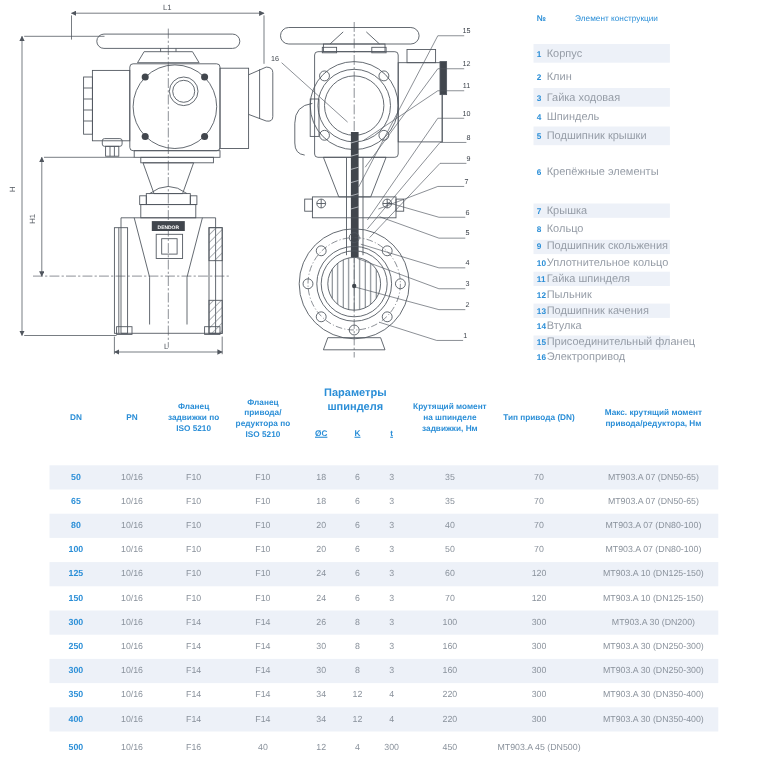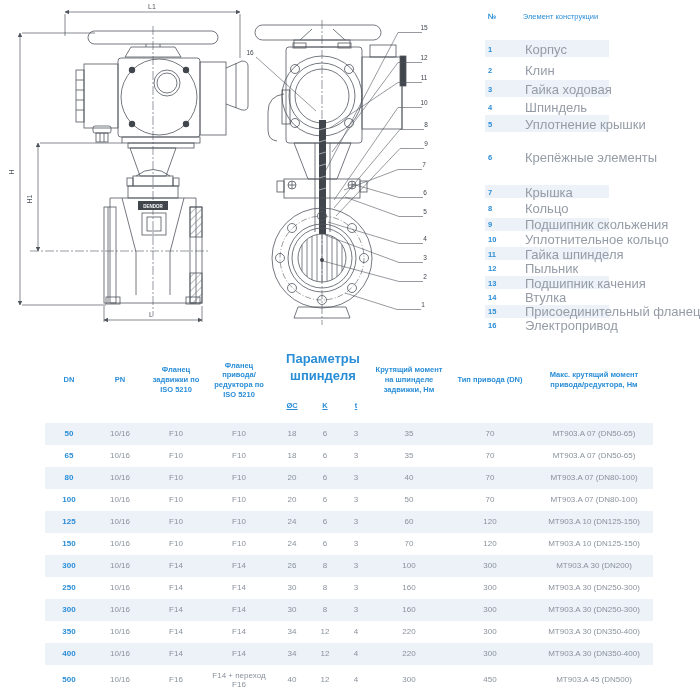--- a/index.html
+++ b/index.html
@@ -10,32 +10,32 @@
   
   .legend{position:absolute;left:480px;top:10px;width:220px;height:315px;}
   .legend-header{position:absolute;left:5px;top:2px;width:124px;height:14px;}
   .legend-header .lnum{position:absolute;left:3px;top:0;font-size:7.5px;font-weight:bold;color:#2a8ed7;}
   .legend-header .lhname{position:absolute;left:23px;top:0;width:105px;text-align:center;
         font-size:7.5px;font-weight:normal;color:#2a8ed7;}
   .legend-row{position:absolute;left:5px;width:124px;}
   .legend-row.alt{background:#edf1f8;}
   .legend-row .lnum{position:absolute;left:3px;top:50%;transform:translateY(-50%);
         font-size:7.5px;font-weight:bold;color:#2a8ed7;}
-  .legend-row .lname{position:absolute;left:40px;top:50%;transform:translateY(-50%);
-        font-size:13px;color:#959ca6;white-space:nowrap;}
+  .legend-row .lname{position:absolute;left:12px;top:50%;transform:translateY(-50%);
+        font-size:10px;color:#959ca6;white-space:nowrap;}
 
   
   .spec-table{position:absolute;left:45px;top:337px;width:608px;}
   .tgrid{display:grid;grid-template-columns:48px 54px 58px 68px 38px 28px 34px 72px 90px 118px;}
   .thead{position:relative;height:86px;}
   .hcell{display:flex;align-items:center;justify-content:center;text-align:center;
         color:#2a8ed7;font-weight:bold;font-size:7.5px;line-height:1.3;padding:0 2px;height:86px;}
-  .hcell.hsub{align-items:flex-end;padding-bottom:12px;box-sizing:border-box;text-decoration:underline;}
+  .hcell.hsub{align-items:flex-end;padding-bottom:24px;box-sizing:border-box;text-decoration:underline;}
   .hspan{position:absolute;left:228px;top:14px;width:100px;text-align:center;
-        color:#2a8ed7;font-weight:bold;font-size:13px;line-height:1.3;}
+        color:#2a8ed7;font-weight:bold;font-size:10px;line-height:1.3;}
   .trow{height:22px;}
   .trow.tall{height:30px;}
   .trow.alt{background:#edf1f8;}
   .tcell{display:flex;align-items:center;justify-content:center;text-align:center;
         color:#8a929c;font-size:8px;line-height:1.15;padding:0 2px;box-sizing:border-box;}
   .tcell.dn{color:#2a8ed7;font-weight:bold;}
 </style>
 </head>
 <body>
 
@@ -266,21 +266,21 @@
         <div class="legend-row alt" style="top: 70px; height: 17px;">
           <span class="lnum">3</span>
           <span class="lname">Гайка ходовая</span>
         </div>
         <div class="legend-row" style="top: 88px; height: 17px;">
           <span class="lnum">4</span>
           <span class="lname">Шпиндель</span>
         </div>
         <div class="legend-row alt" style="top: 105px; height: 17px;">
           <span class="lnum">5</span>
-          <span class="lname">Уплотнение крышки</span>
+          <span class="lname">Подшипник крышки</span>
         </div>
         <div class="legend-row" style="top: 138px; height: 17px;">
           <span class="lnum">6</span>
           <span class="lname">Крепёжные элементы</span>
         </div>
         <div class="legend-row alt" style="top: 175px; height: 13px;">
           <span class="lnum">7</span>
           <span class="lname">Крышка</span>
         </div>
         <div class="legend-row" style="top: 191.5px; height: 13px;">
@@ -469,21 +469,20 @@
           <div class="tcell">12</div>
           <div class="tcell">4</div>
           <div class="tcell">220</div>
           <div class="tcell">300</div>
           <div class="tcell">MT903.A 30 (DN350-400)</div>
         </div>
         <div class="trow tgrid tall">
           <div class="tcell dn">500</div>
           <div class="tcell">10/16</div>
           <div class="tcell">F16</div>
-          <div class="tcell">F14 + переход F16</div>
           <div class="tcell">40</div>
           <div class="tcell">12</div>
           <div class="tcell">4</div>
           <div class="tcell">300</div>
           <div class="tcell">450</div>
           <div class="tcell">MT903.A 45 (DN500)</div>
         </div>
       </div>
   </div>
 

